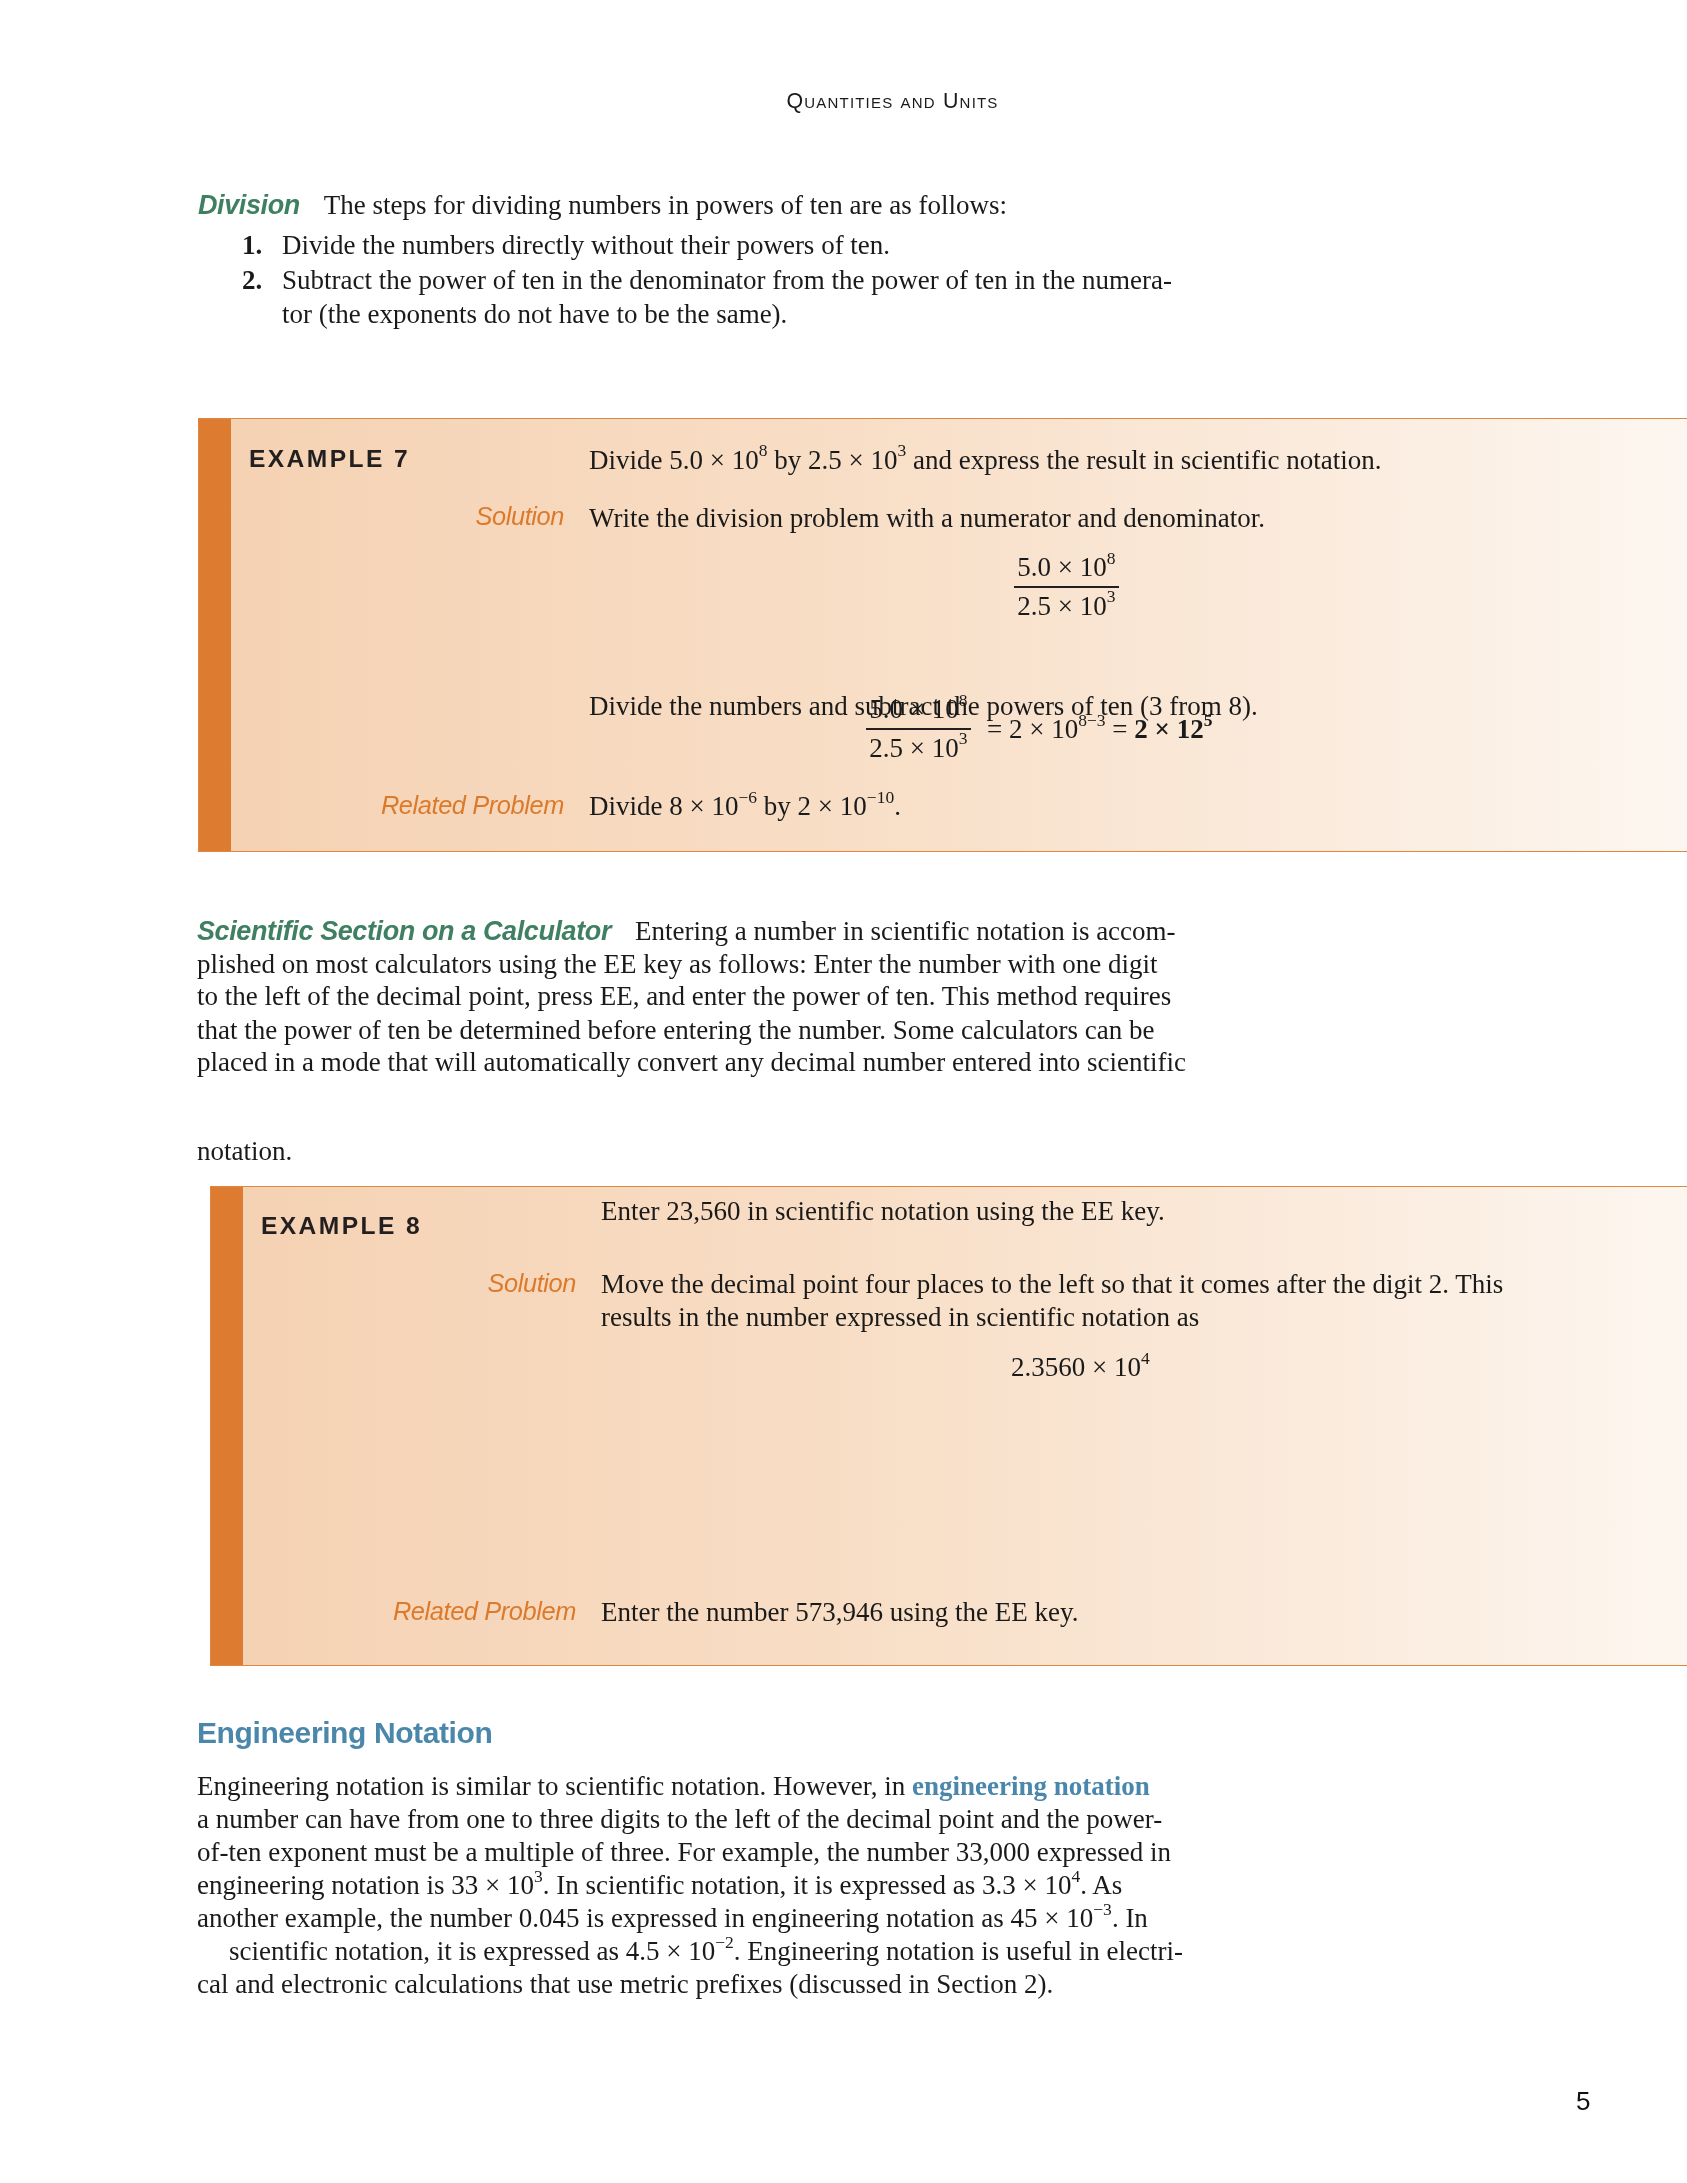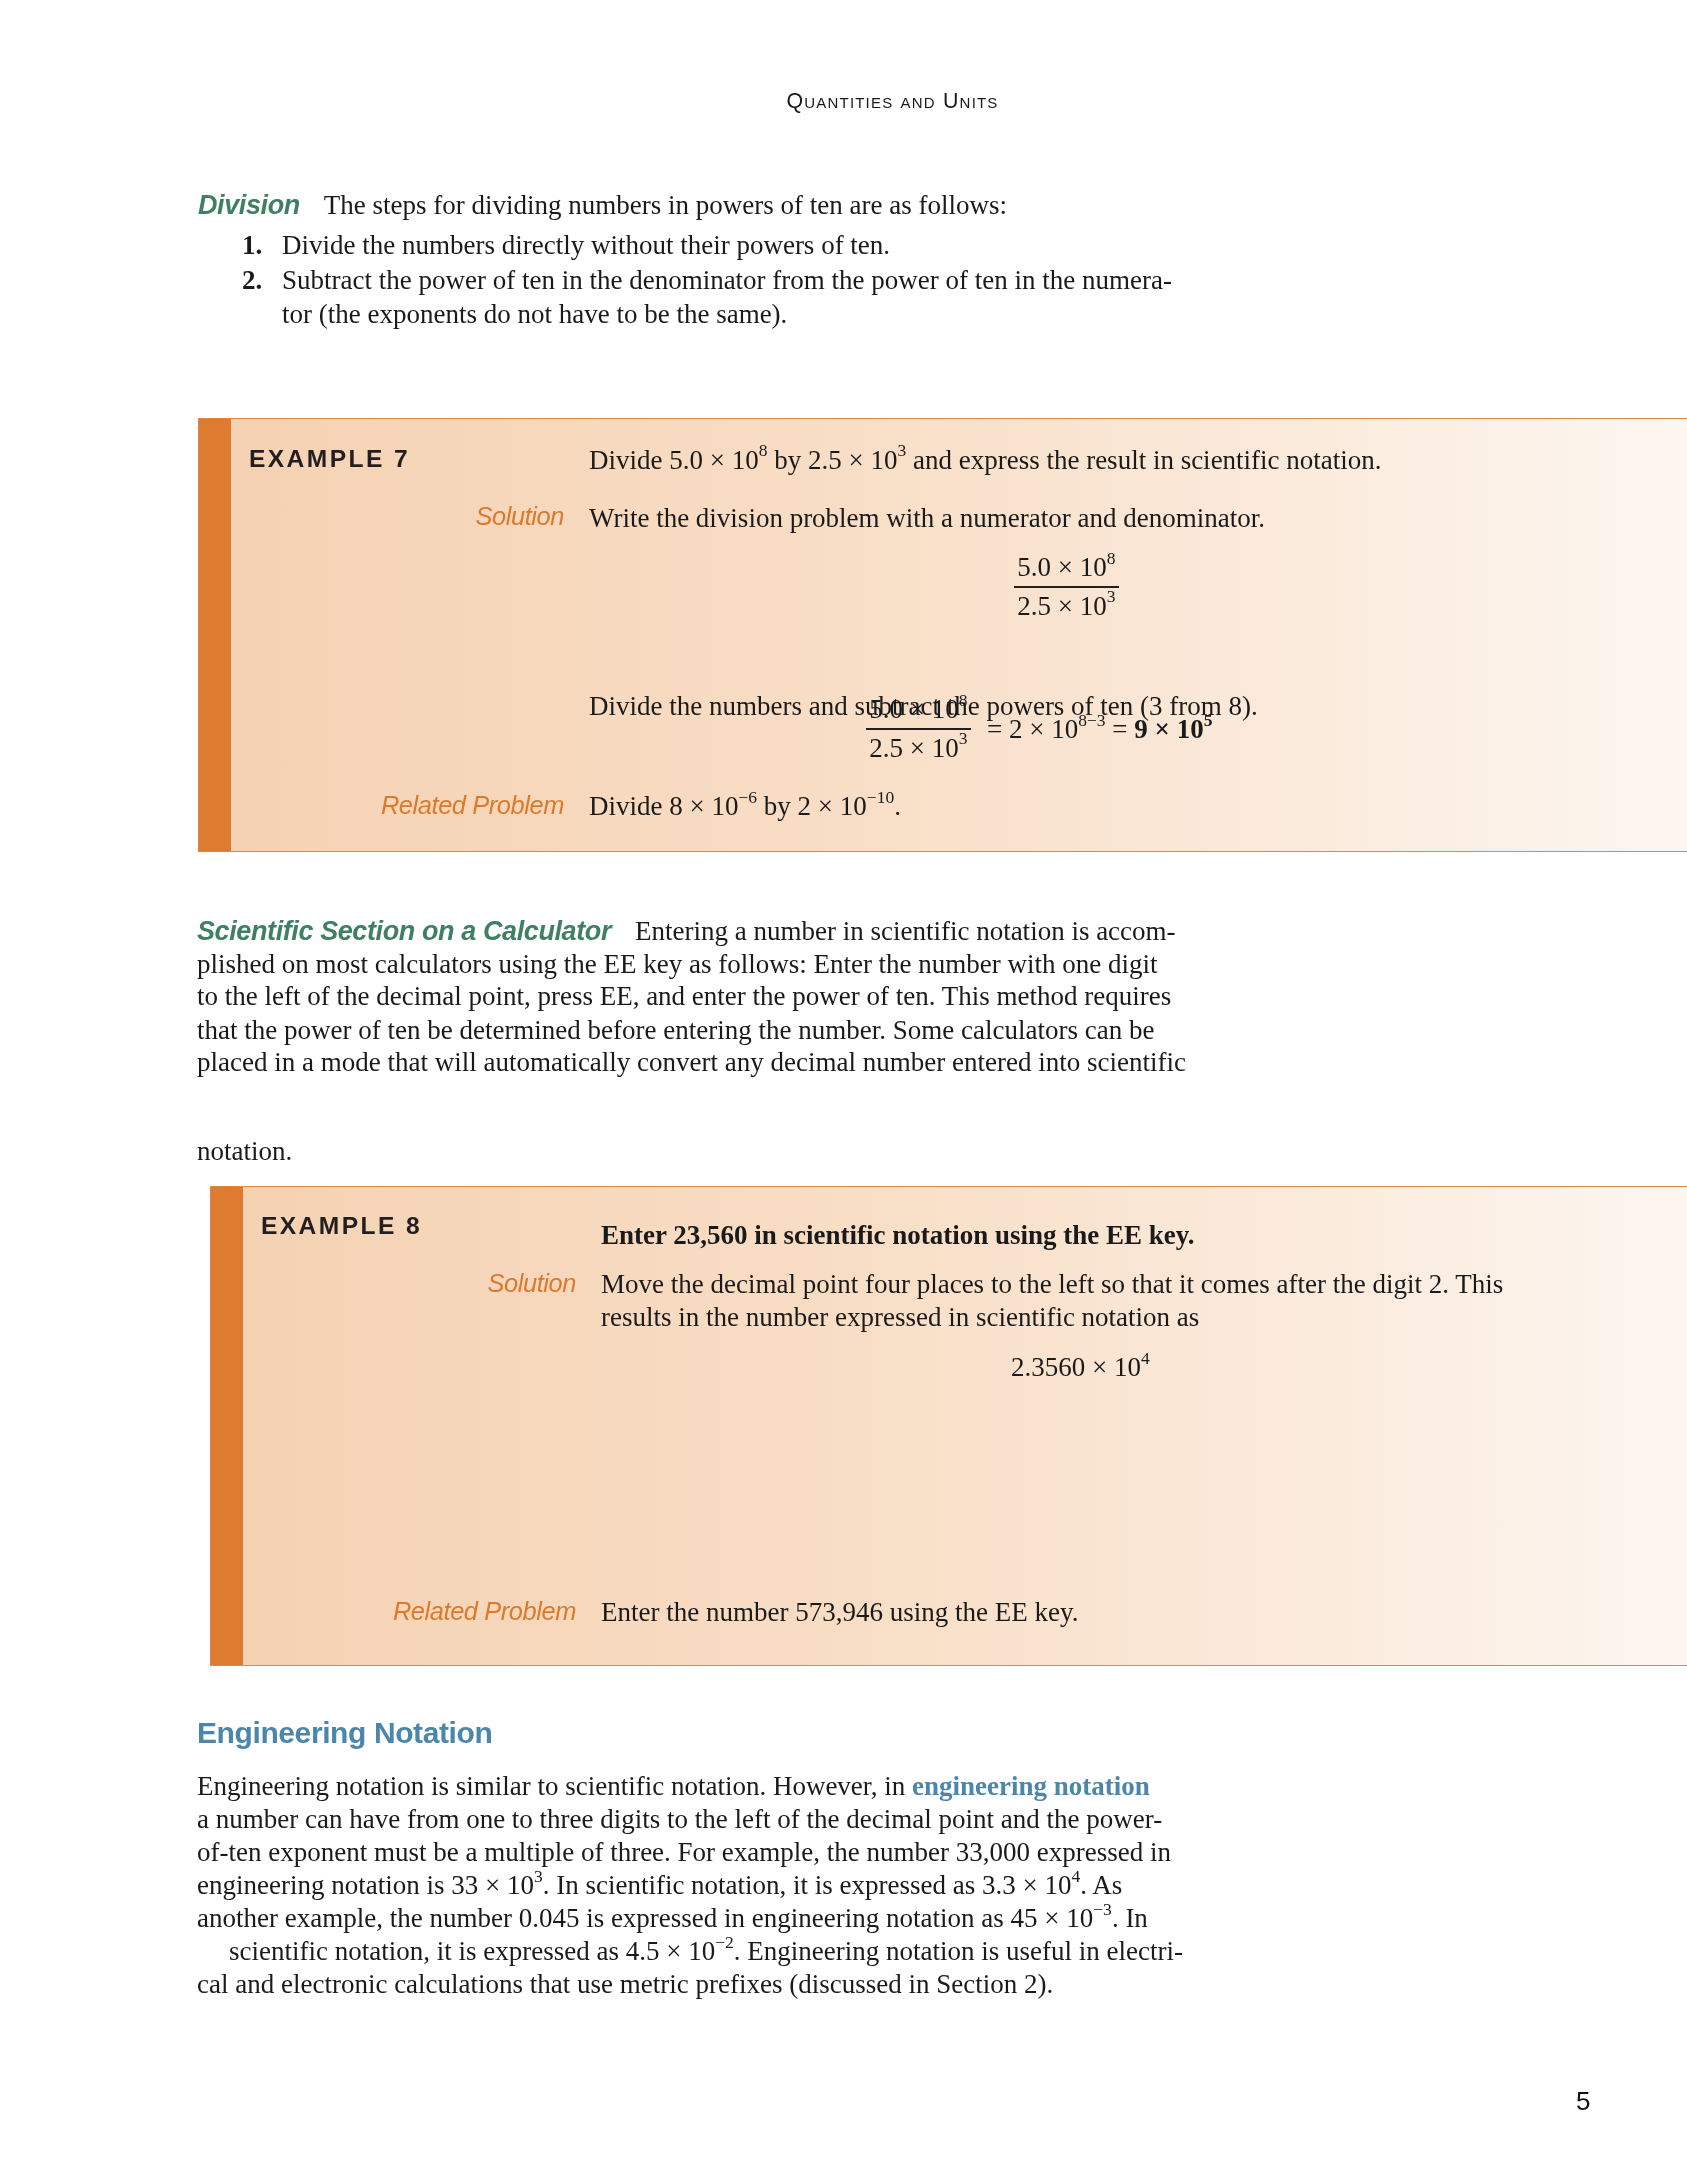--- a/index.html
+++ b/index.html
@@ -64,42 +64,42 @@
   </div>
 
   <div class="ex-text" style="top:223px;margin-top:48px;">Divide the numbers and subtract the powers of ten (3 from 8).</div>
 
   <div class="frac" style="left:667px; top:272px;">
     <div class="num"><span>5.0 × 10</span><sup>8</sup></div>
     <div class="rule"></div>
     <div class="den"><span>2.5 × 10</span><sup>3</sup></div>
   </div>
   <div class="ex-text" style="left:788px; top:294px;">
-    <span> = 2 × 10</span><sup>8−3</sup><span> = </span><b>9 × 10</b><sup style="font-weight:bold">5</sup>
+    <span> = 2 × 10</span><sup>8−3</sup><span> = </span><b>2 × 12</b><sup style="font-weight:bold">5</sup>
   </div>
 
   <div class="side-label" style="top:372px;">Related Problem</div>
   <div class="ex-text" style="top:371px;">
     <span>Divide 8 × 10</span><sup>−6</sup><span> by 2 × 10</span><sup>−10</sup><span>.</span>
   </div>
 </div>
 
 <div class="abs body-text" style="left:197px; top:915px;">
   <span class="green-head">Scientific Section on a Calculator</span><span style="display:inline-block;width:24px"></span><span>Entering a number in scientific notation is accom-</span>
 </div>
 <div class="abs body-text" style="left:197px; top:948px;">plished on most calculators using the EE key as follows: Enter the number with one digit</div>
 <div class="abs body-text" style="left:197px; top:980px;">to the left of the decimal point, press EE, and enter the power of ten. This method requires</div>
 <div class="abs body-text" style="left:197px; top:1014px;">that the power of ten be determined before entering the number. Some calculators can be</div>
 <div class="abs body-text" style="left:197px; top:1046px;">placed in a mode that will automatically convert any decimal number entered into scientific</div>
 <div class="abs body-text" style="left:197px; top:1135px;">notation.</div>
 
 <div class="example-box" style="top:1186px; height:480px;margin-left:12px;">
   <div class="bar"></div>
   <div class="ex-label" style="top:25.4px;">EXAMPLE 8</div>
-  <div class="ex-text" style="top:32px;font-weight:bold;">Enter 23,560 in scientific notation using the EE key.</div>
+  <div class="ex-text" style="top:8px;">Enter 23,560 in scientific notation using the EE key.</div>
   <div class="side-label" style="top:82px;">Solution</div>
   <div class="ex-text" style="top:81px;">Move the decimal point four places to the left so that it comes after the digit 2. This</div>
   <div class="ex-text" style="top:114px;">results in the number expressed in scientific notation as</div>
   <div class="ex-text" style="left:800px; top:164px;">
     <span>2.3560 × 10</span><sup>4</sup>
   </div>
 
   <div class="side-label" style="top:410px;">Related Problem</div>
   <div class="ex-text" style="top:409px;">Enter the number 573,946 using the EE key.</div>
 </div>

